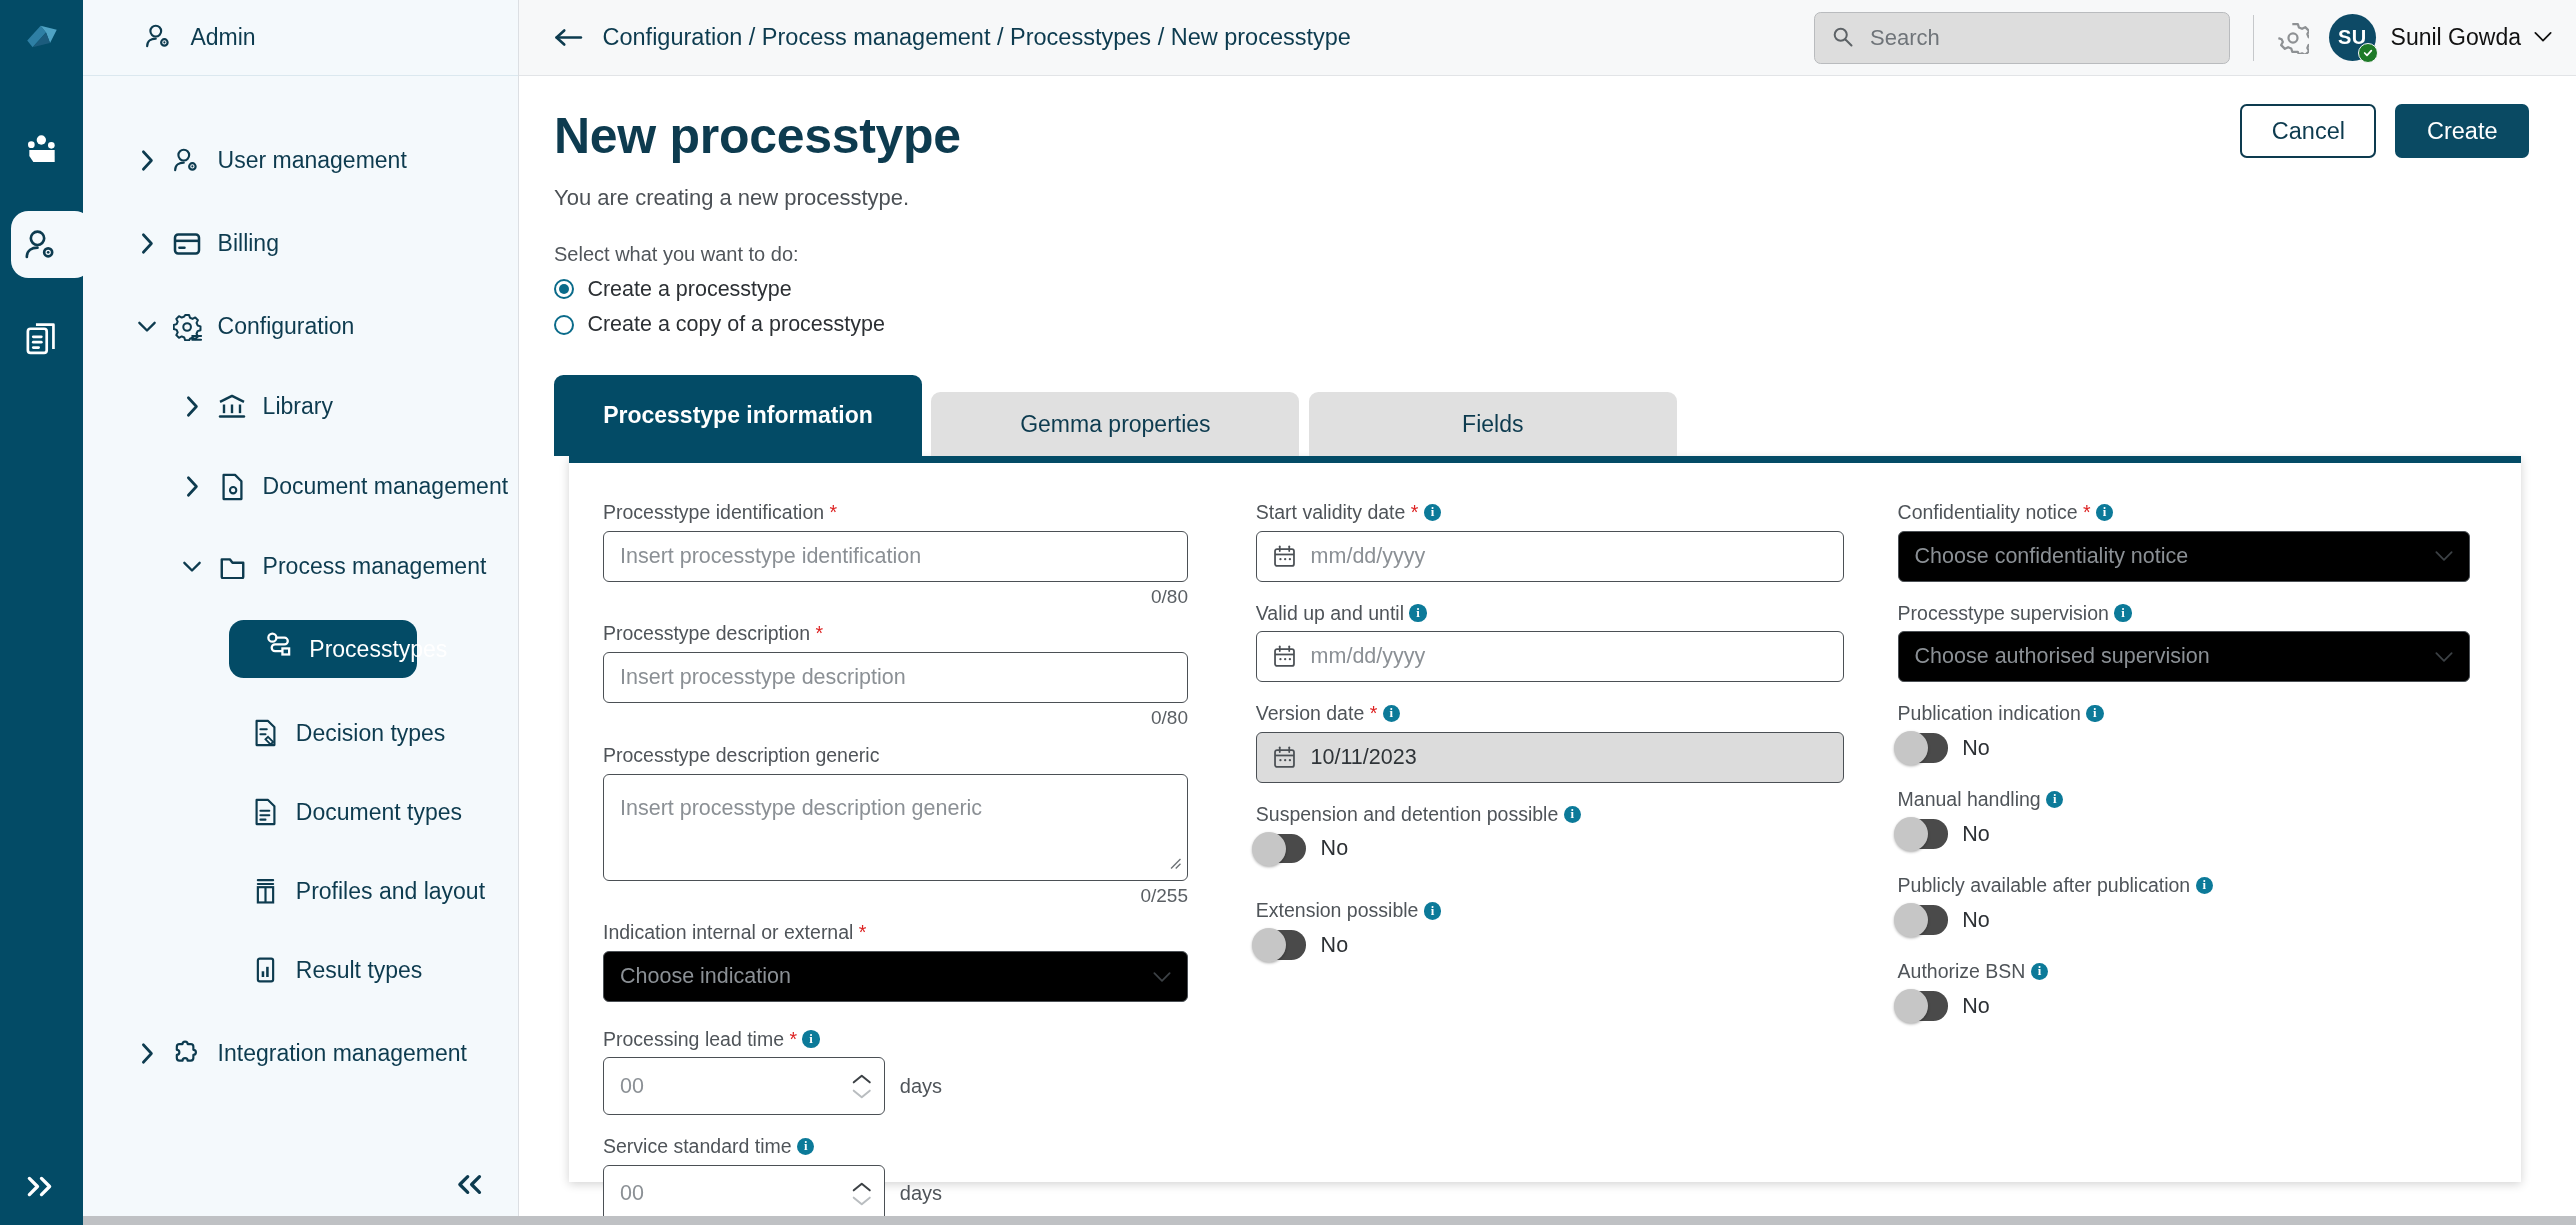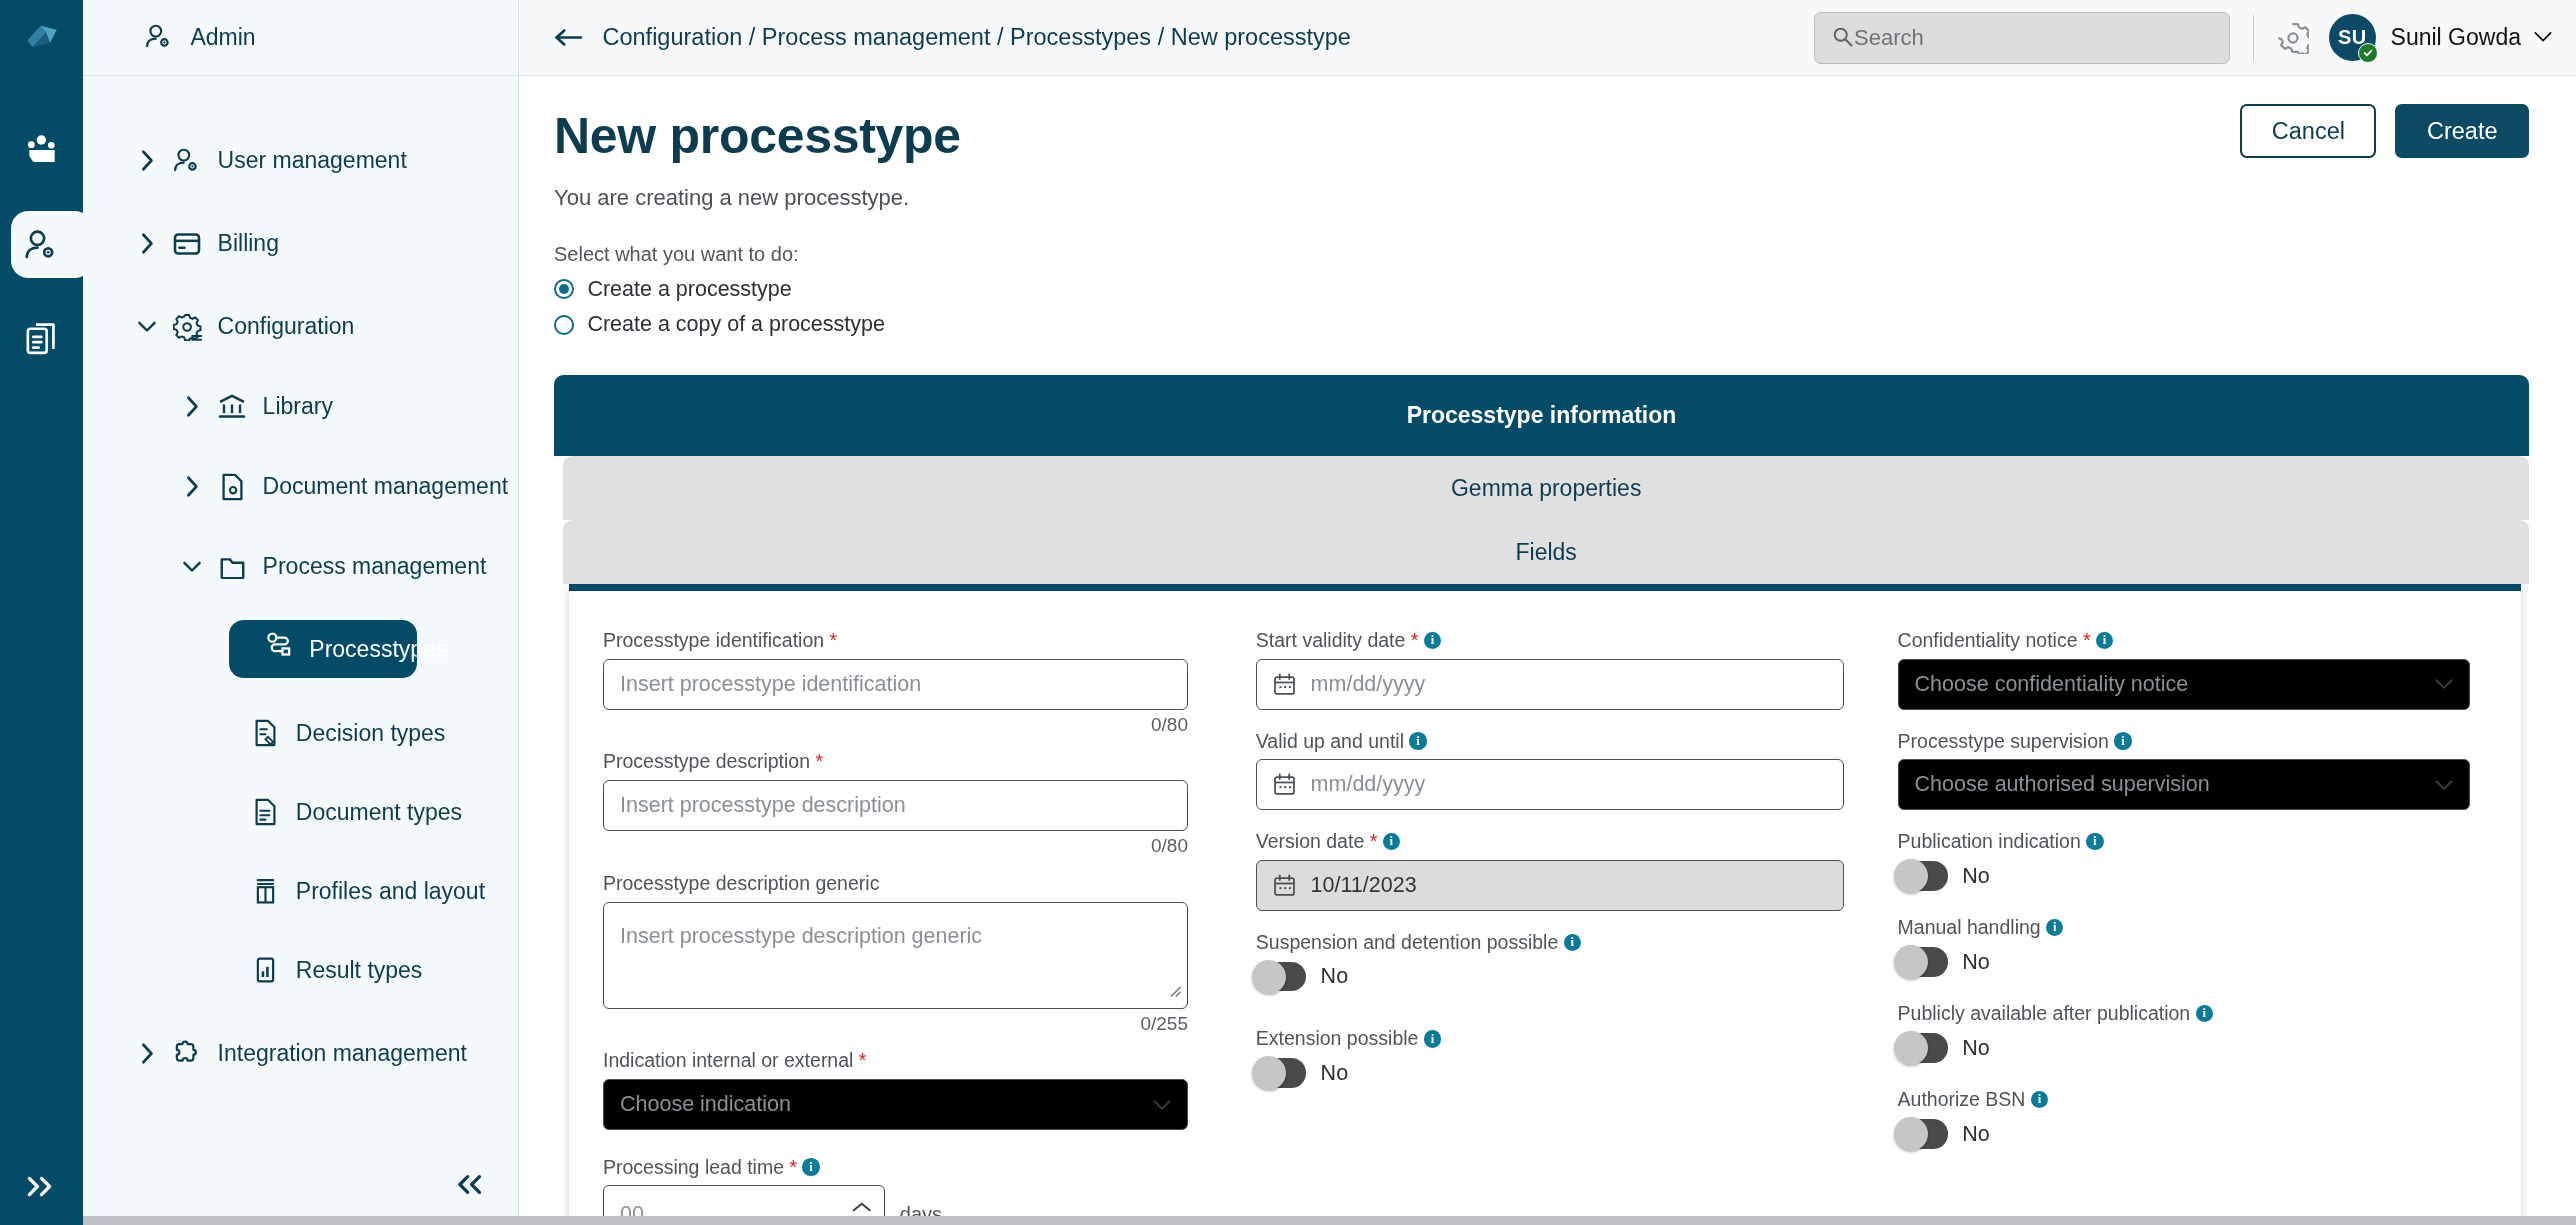--- a/index.html
+++ b/index.html
@@ -80,21 +80,21 @@
     background: #F7F8F9;
     border-bottom: 0.7px solid #e2e4e7;
     padding: 0 23px 0 35px;
   }
   .back-arrow { margin-right: 19px; display: flex; align-items: center; }
   .crumbs { font-size: 23.5px; color: #0D3B4F; white-space: nowrap; }
   .topbar-right { margin-left: auto; display: flex; align-items: center; gap: 0; }
   .search-box {
     width: 416px; height: 52px; background: #DDDDDD;
     border: 0.7px solid #b9bbbe; border-radius: 6.7px;
-    display: flex; align-items: center; gap: 0; padding: 0 17.4px;
+    display: flex; align-items: center; gap: 16px; padding: 0 17.4px;
   }
   .search-ph { color: #6f7479; font-size: 22px; }
   .topdiv { width: 0.7px; height: 46px; background: #c6c8cb; margin: 0 23px; }
   .gear-btn { display: flex; align-items: center; margin-right: 20px; }
   .avatar-wrap { position: relative; width: 47px; height: 47px; margin-right: 14.8px; }
   .avatar {
     width: 47px; height: 47px; border-radius: 50%;
     background: #0D4A66; color: #fff;
     display: flex; align-items: center; justify-content: center;
     font-size: 20px; font-weight: bold; letter-spacing: 0.3px;
@@ -127,21 +127,21 @@
   .head-actions { position: absolute; right: 47px; top: 28px; display: flex; gap: 19px; }
   .btn {
     height: 54px; border-radius: 6.7px; font-size: 23.5px;
     display: flex; align-items: center; justify-content: center;
     padding: 0 29.5px;
   }
   .btn-ghost { background: #fff; border: 2px solid #0D3B4F; color: #0D3B4F; }
   .btn-primary { background: #0A4A63; color: #fff; border: 2px solid #0A4A63; }
 
   
-  .tabs { display: flex; margin-top: 38px; flex-direction: column; }
+  .tabs { display: flex; align-items: flex-end; margin-top: 38px; }
   .tab {
     height: 64px; min-width: 368px;
     border-radius: 9.4px 9.4px 0 0;
     display: flex; align-items: center; justify-content: center;
     font-size: 23px;
   }
   .tab.active { background: #034B66; color: #fff; font-weight: bold; height: 81px; }
   .tab.idle { background: #E0E0E0; color: #0D3B4F; margin-left: 9.4px; }
 
   

